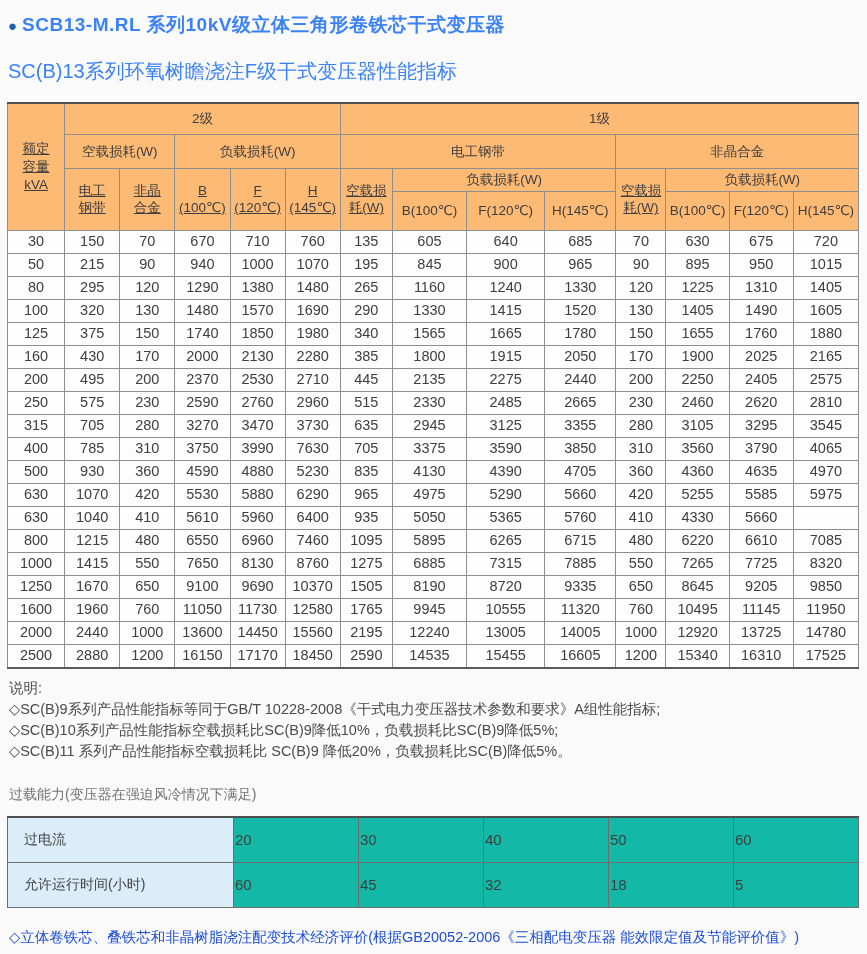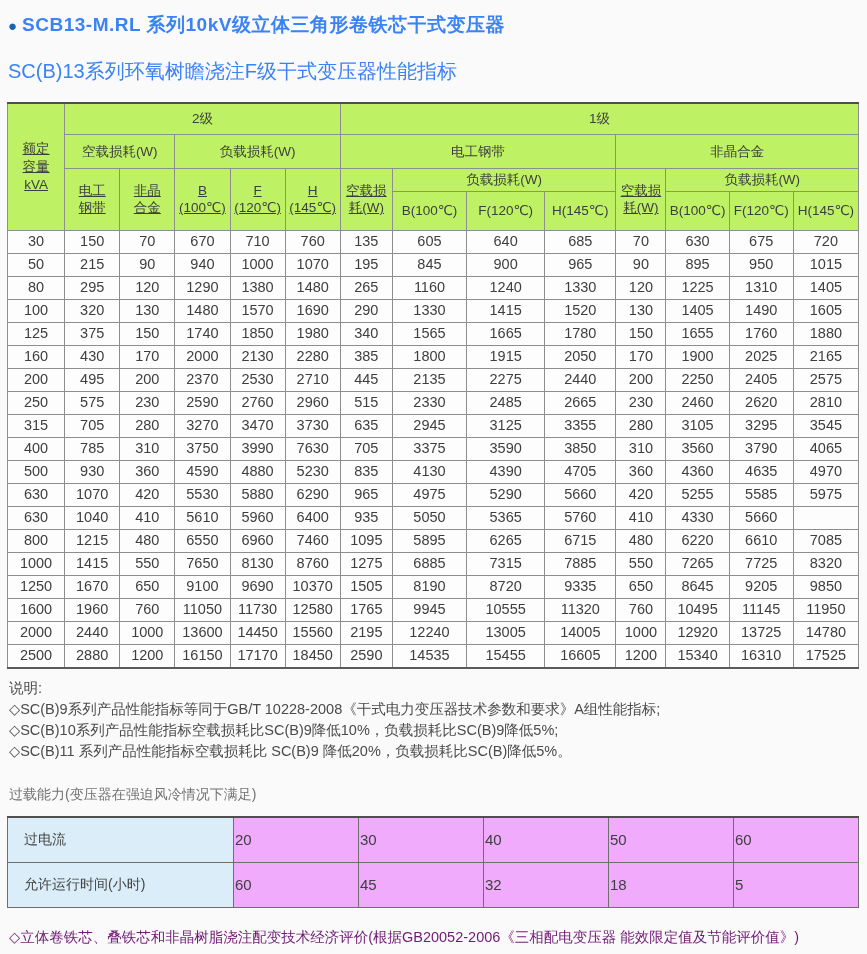--- a/index.html
+++ b/index.html
@@ -29,52 +29,52 @@
     border-top: 2px solid #4f4f4f;
     border-bottom: 2px solid #5a5a5a;
     background: #fdfdfd;
   }
   table.main-table th, table.main-table td {
     border: 1px solid #8e8e8e;
     text-align: center; color: #3e3e3e;
     overflow: hidden;
   }
   table.main-table th {
-    background: #bef264; font-weight: normal;
+    background: #fdba74; font-weight: normal;
     font-size: 13.5px; line-height: 1.3; padding: 2px 1px;
   }
   .multiline { white-space: pre-line; text-decoration: underline; }
   table.main-table thead tr:nth-child(1) th { height: 26px; }
   table.main-table thead tr:nth-child(2) th { height: 29px; margin-top: 24px; }
   table.main-table thead tr:nth-child(4) th { height: 34px; }
   table.main-table tbody td {
     font-size: 14.5px; height: 22px; padding: 0 1px; line-height: 1;
   }
 
   .notes { margin: 9px 0 0 9px; font-size: 14.5px; color: #4b4b4b; line-height: 1.45; }
   .notes div { margin: 0; }
 
   .overload-heading { margin: 24px 0 0 9px; font-size: 14px; color: #737373; }
 
   table.overload {
     border-collapse: collapse; table-layout: fixed;
     width: 852px; margin: 12px 0 0 7px;
     border: 1px solid #5a5a5a; border-top: 2px solid #4f4f4f;
-    background: #f0abfc;
+    background: #14b8a6;
   }
   table.overload td {
     border: 1px solid #6e6e6e; font-size: 15px; color: #3e3e3e;
     height: 42px; 
   }
   table.overload td.label {
     background: #daedf8; text-align: left; padding-left: 16px;
     width: 208px; font-size: 14px; color: #444;
   }
 
-  .footer-note { margin: 20px 0 0 9px; font-size: 14.5px; color: #701a75; }
+  .footer-note { margin: 20px 0 0 9px; font-size: 14.5px; color: #1d4ed8; }
 </style>
 </head>
 <body>
 
 <div class="page">
 
   <div class="title-row">
     <span class="bullet">●</span>
     <span class="title-text">SCB13-M.RL 系列10kV级立体三角形卷铁芯干式变压器</span>
   </div>

